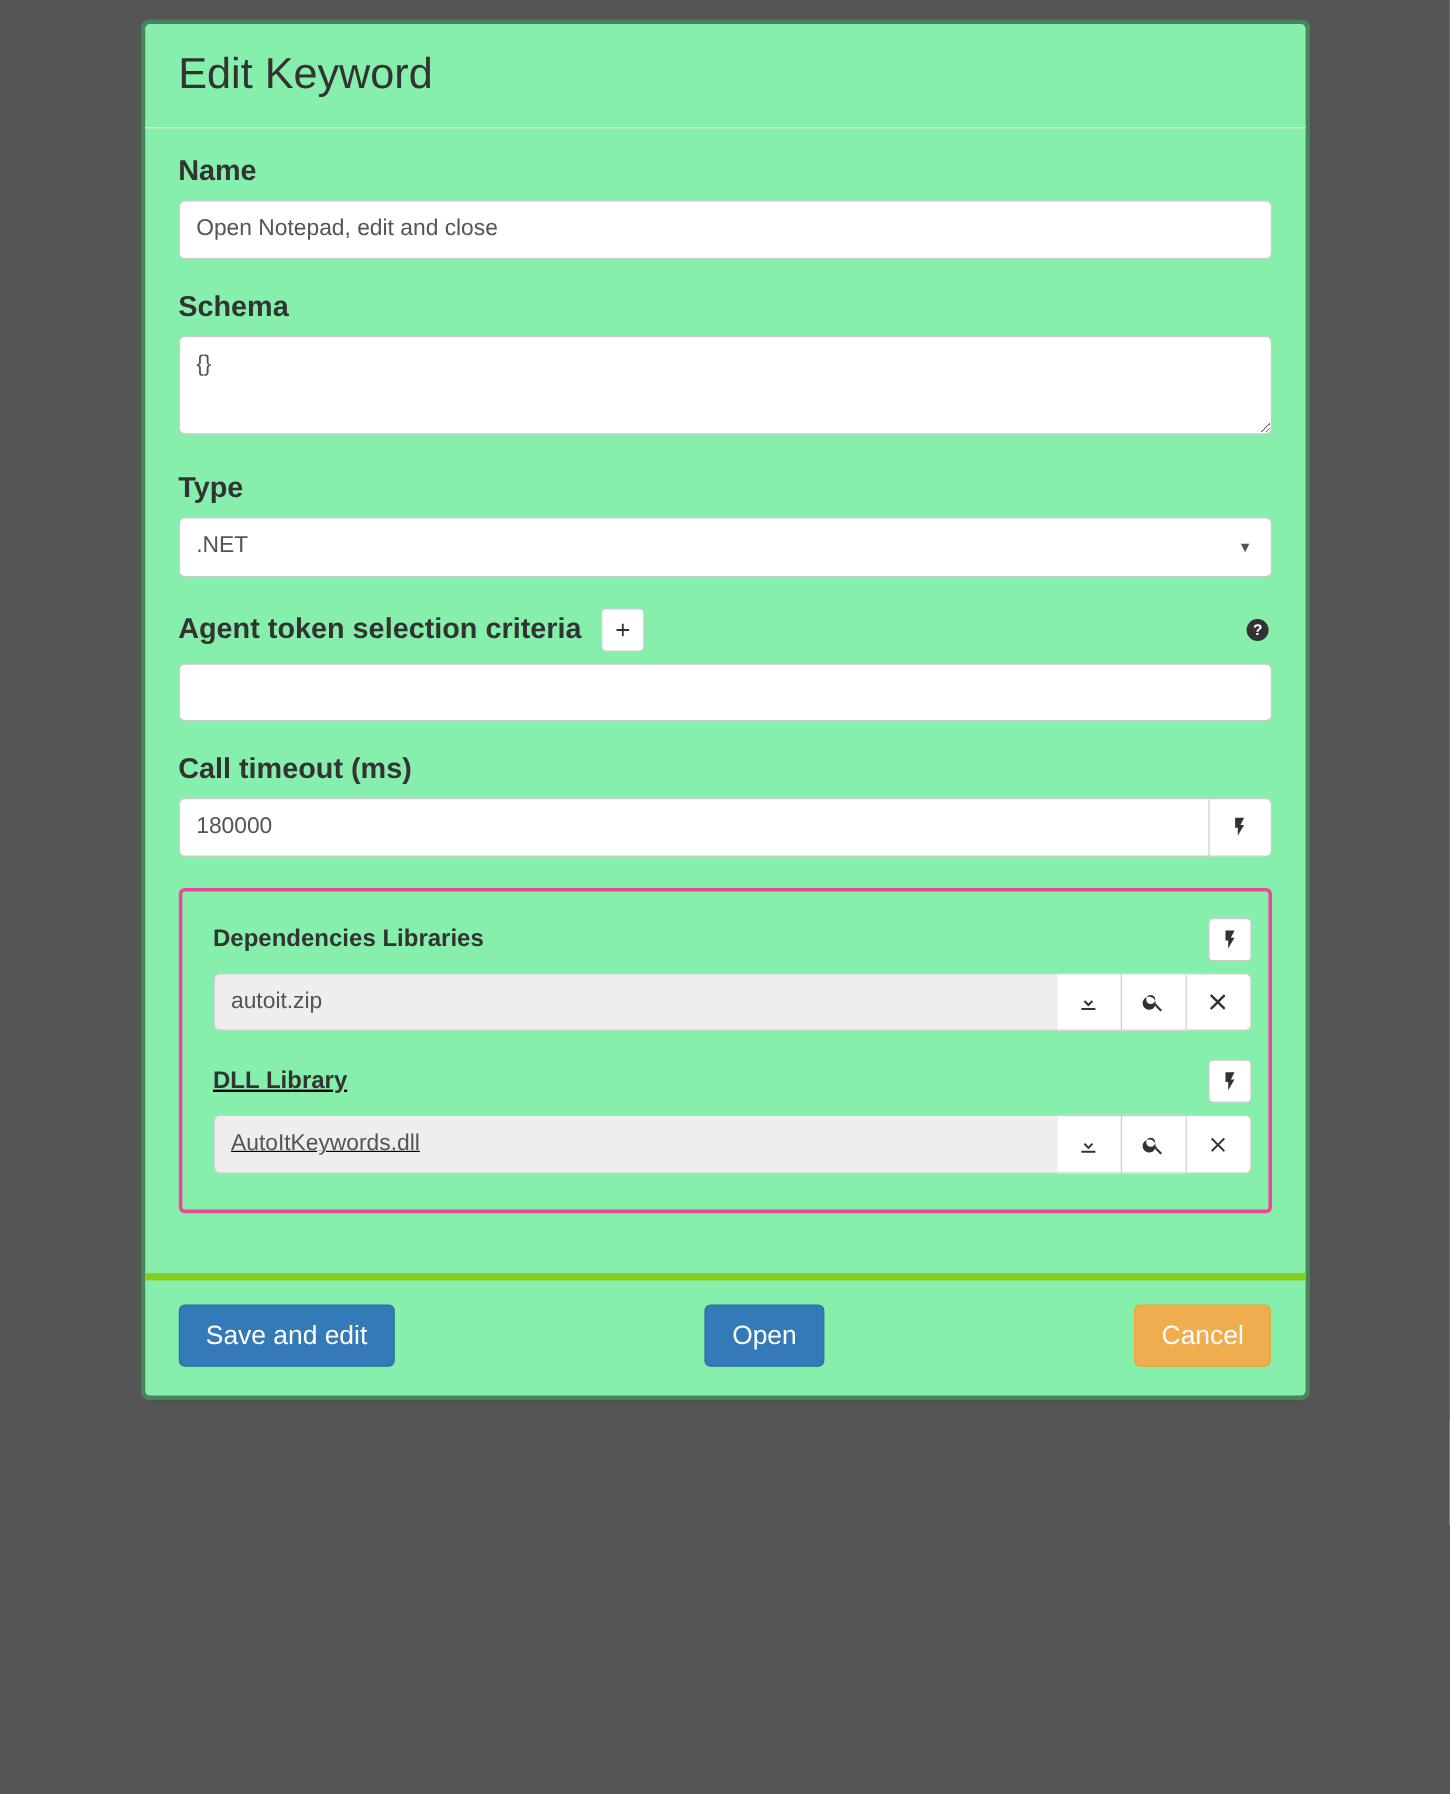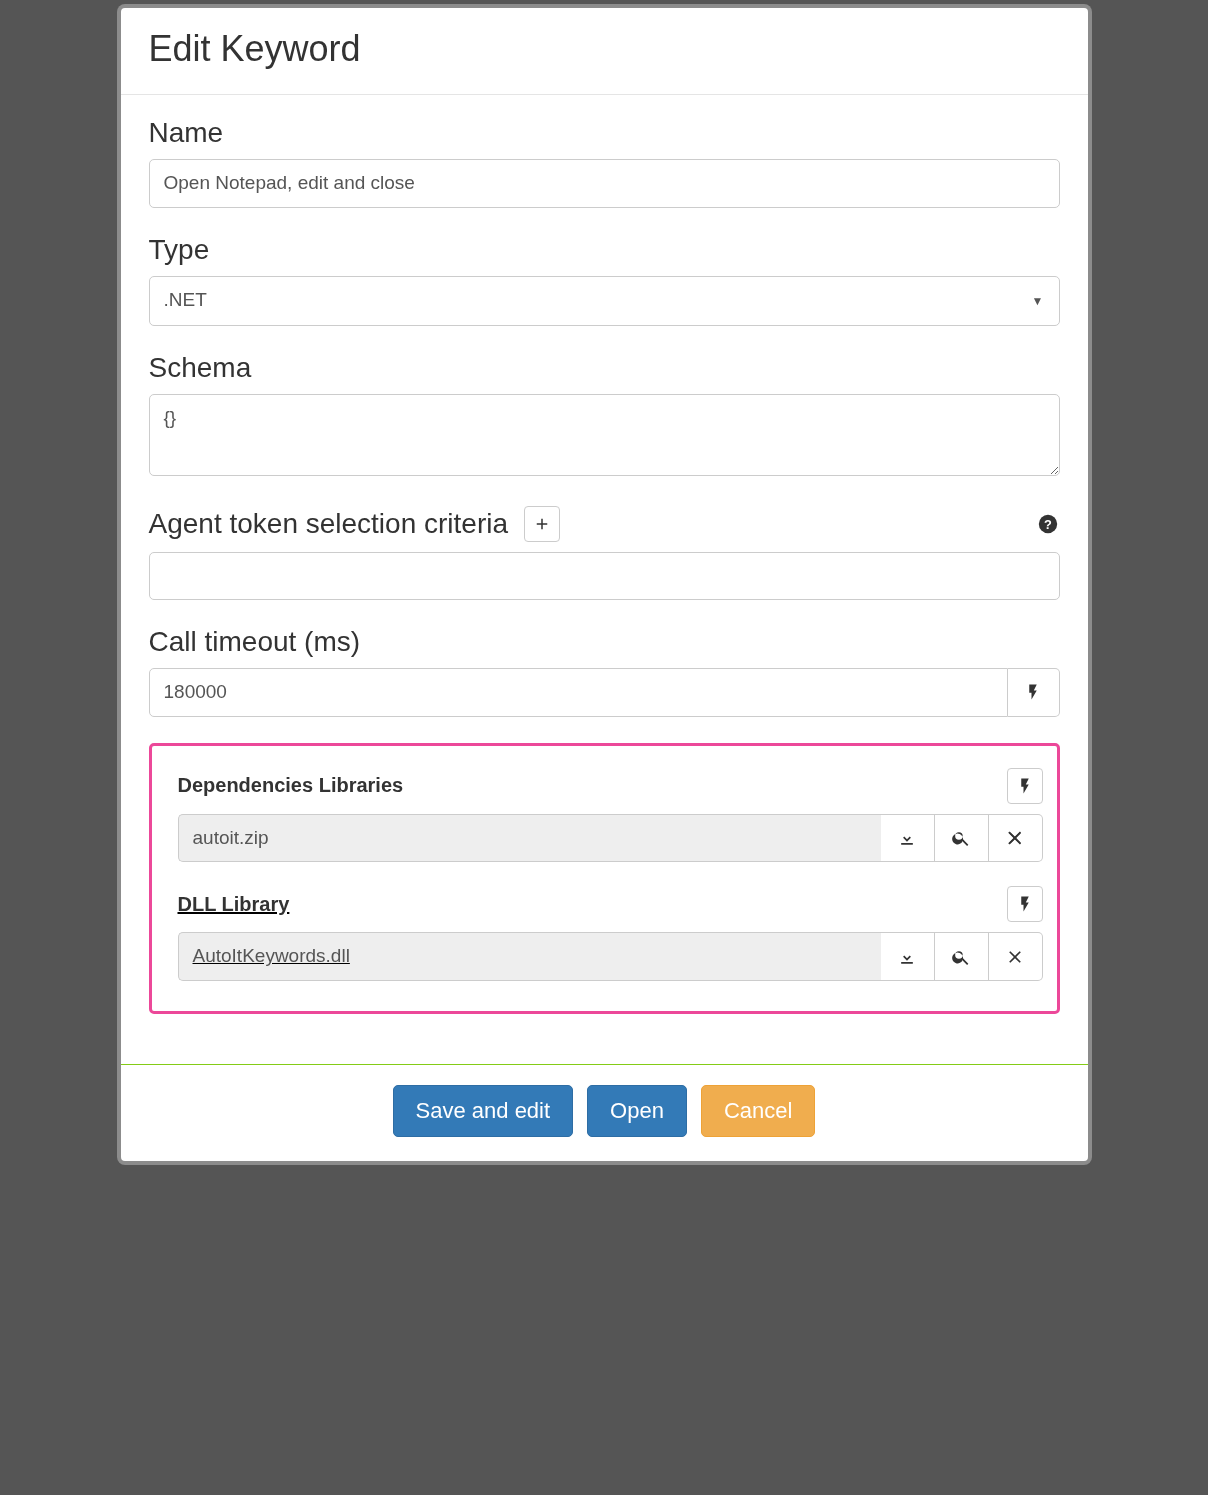--- a/index.html
+++ b/index.html
@@ -3,44 +3,44 @@
 <meta charset="utf-8">
 <style>
   * { box-sizing: border-box; }
   html, body {
     margin: 0; padding: 0;
     font-family: "Helvetica Neue", Helvetica, Arial, sans-serif;
     background: #555;
   }
   .modal {
     width: 975px;
-    margin: 4px auto;
-    background: #ffffff;
+    margin: 16px auto;
+    background: #86efac;
     border: 4px solid rgba(0,0,0,0.45);
     border-radius: 8px;
     position: relative;
   }
   .modal-header {
     padding: 20px 28px 24px 28px;
     border-bottom: 1px solid #e5e5e5;
   }
   .modal-title {
     font-size: 36px;
     font-weight: 500;
     color: #333;
     margin: 0;
   }
   .modal-body {
     padding: 22px 28px 10px 28px;
   }
   .form-group { margin-bottom: 26px; }
   .form-label {
     display: block;
-    font-weight: 400;
-    font-size: 28px;
+    font-weight: 700;
+    font-size: 24px;
     color: #333;
     margin-bottom: 10px;
   }
   .label-row {
     display: flex;
     align-items: center;
     justify-content: space-between;
     margin-bottom: 10px;
   }
   .label-left { display: flex; align-items: center; gap: 16px; }
@@ -113,23 +113,23 @@
   .file-btn {
     width:54px;
     border:1px solid #ccc;
     border-left:none;
     display:flex; align-items:center; justify-content:center;
     background:#fff; cursor:pointer; color:#333;
   }
   .file-btn:last-child { border-radius: 0 5px 5px 0; }
   .file-btn svg { width:20px; height:20px; }
   .modal-footer {
-    border-top: 1px solid #84cc16;
+    border-top: 6px solid #84cc16;
     padding: 20px 28px 24px 28px;
-    display:flex; justify-content:center; gap:14px;
+    display:flex; justify-content:space-between; gap:14px;
     margin-top: 40px;
   }
   .btn {
     padding: 12px 22px;
     font-size: 22px;
     border-radius: 5px;
     border: 1px solid transparent;
     cursor: pointer;
     color:#fff;
   }
@@ -146,32 +146,32 @@
   </div>
 
   <div class="modal-body">
 
     <div class="form-group">
       <label class="form-label">Name</label>
       <input type="text" class="form-control" value="Open Notepad, edit and close" style="">
     </div>
 
     <div class="form-group">
+      <label class="form-label">Schema</label>
+      <textarea class="form-control" style="">{}</textarea>
+    </div>
+
+    <div class="form-group">
       <label class="form-label">Type</label>
       <div class="select-wrap">
         <select class="form-control">
           <option>.NET</option>
         </select>
         <span class="select-caret">▼</span>
       </div>
-    </div>
-
-    <div class="form-group">
-      <label class="form-label">Schema</label>
-      <textarea class="form-control" style="">{}</textarea>
     </div>
 
     <div class="form-group">
       <div class="label-row">
         <div class="label-left">
           <span class="form-label" style="margin-bottom:0">Agent token selection criteria</span>
           <button class="icon-btn">
             <svg viewBox="0 0 24 24">
                 <path d="M19 13h-6v6h-2v-6H5v-2h6V5h2v6h6v2z" fill="currentColor"></path>
               </svg>

